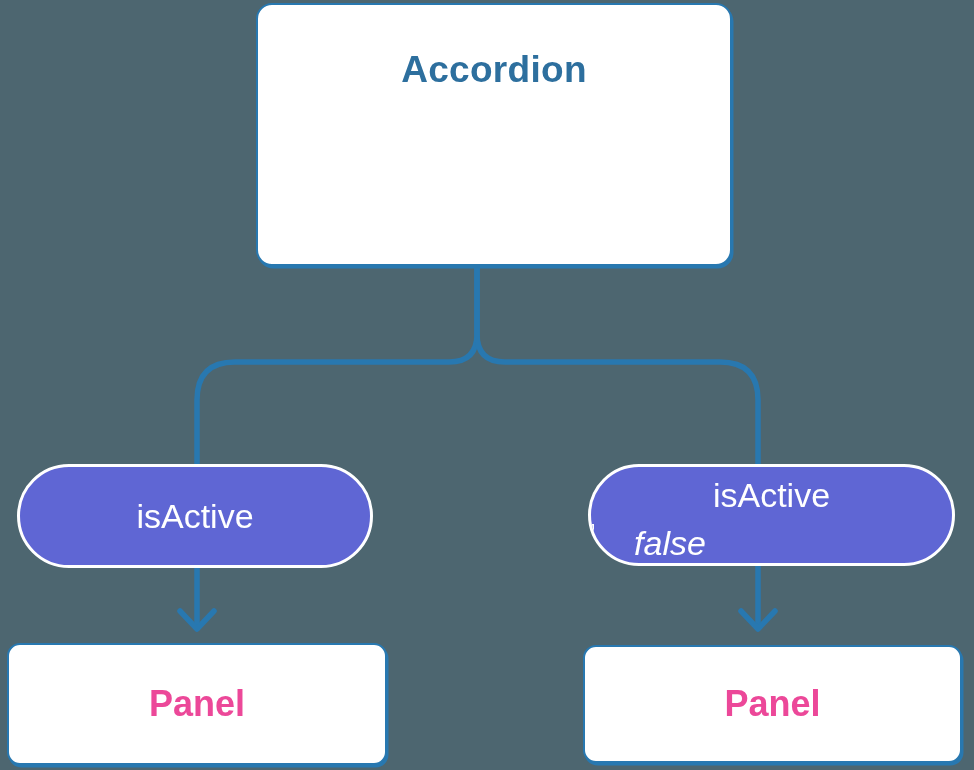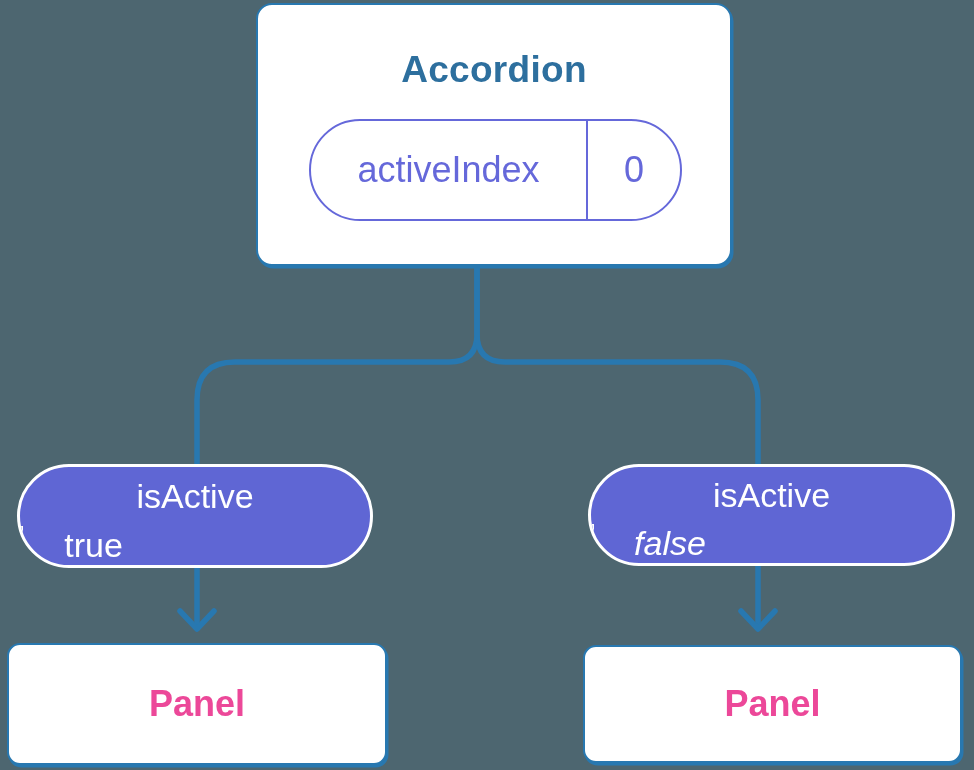--- a/index.html
+++ b/index.html
@@ -72,29 +72,24 @@
     <g stroke="#2878B0" stroke-width="5.5" fill="none" stroke-linecap="round" stroke-linejoin="round">
       <path d="M477,263 L477,334 Q477,362 449,362 L235,362 Q197,362 197,400 L197,624"></path>
       <path d="M477,263 L477,334 Q477,362 505,362 L720,362 Q758,362 758,400 L758,624"></path>
       <path d="M180,611 L197,629 L214,611"></path>
       <path d="M741,611 L758,629 L775,611"></path>
     </g>
   </svg>
 
   <div class="node root-node">
     <div class="root-title">Accordion</div>
-    <div class="state-pill">
-      <div class="cell name-cell">activeIndex</div>
-      <div class="cell value-cell">0</div>
-    </div>
   </div>
 
   <div class="prop-pill prop-left">
     <div class="cell name-cell">isActive</div>
-    <div class="cell value-cell">true</div>
   </div>
 
   <div class="prop-pill prop-right">
     <div class="cell name-cell">isActive</div>
     <div class="cell value-cell">false</div>
   </div>
 
   <div class="node panel-node panel-left">Panel</div>
 
   <div class="node panel-node panel-right">Panel</div>

